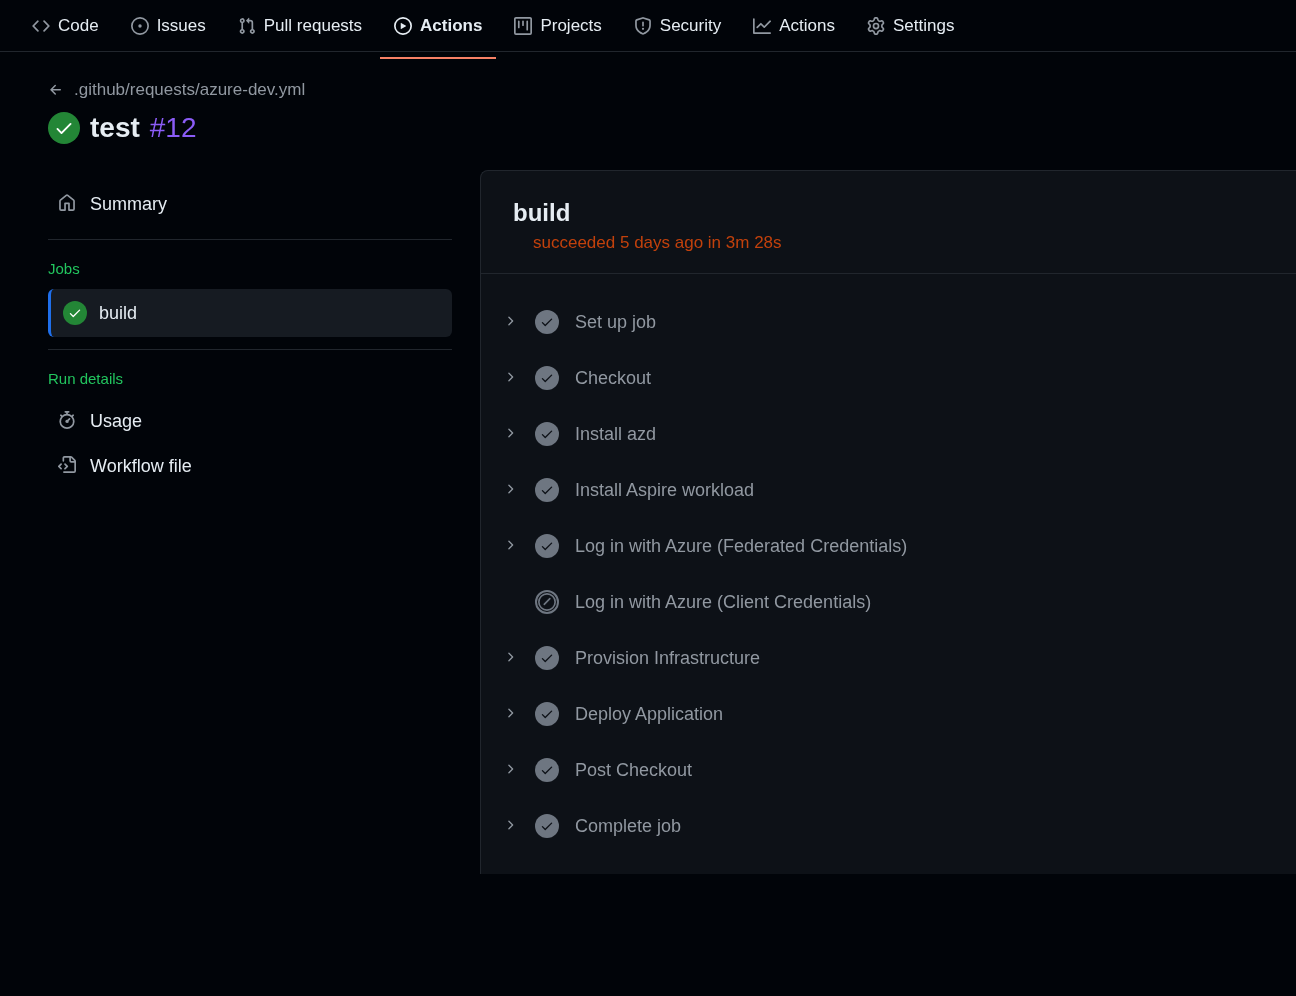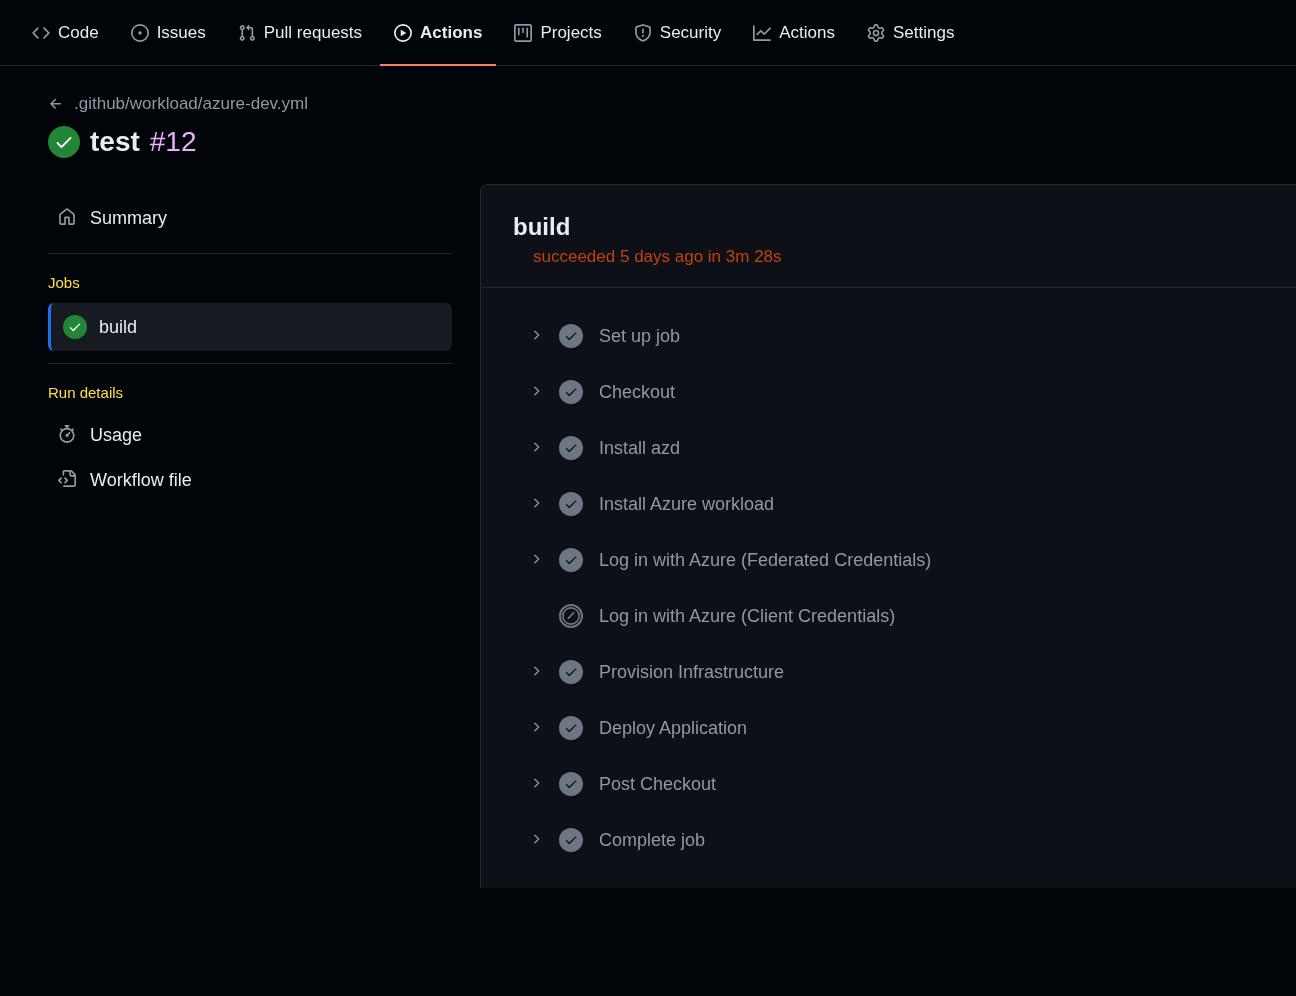--- a/index.html
+++ b/index.html
@@ -14,21 +14,21 @@
       width: 1296px;
       height: 996px;
       overflow: hidden;
     }
     
     
     .top-nav {
       display: flex;
       align-items: center;
       padding: 0 16px;
-      height: 66px;
+      height: 52px;
       border-bottom: 1px solid #21262d;
     }
     .nav-item {
       display: flex;
       align-items: center;
       gap: 8px;
       padding: 8px 16px;
       color: #e6edf3;
       font-size: 17px;
       cursor: pointer;
@@ -104,21 +104,21 @@
       fill: #fff;
     }
     .run-name {
       font-size: 28px;
       font-weight: 600;
       color: #e6edf3;
     }
     .run-number {
       font-size: 28px;
       font-weight: 400;
-      color: #f0abfc;
+      color: #8b5cf6;
     }
     
     
     .main-content {
       display: flex;
       padding-left: 20px;
     }
     
     
     .sidebar {
@@ -139,21 +139,21 @@
       height: 18px;
       fill: #9198a1;
     }
     .sidebar-divider {
       height: 1px;
       background: #21262d;
       margin: 12px 0;
     }
     .sidebar-heading {
       font-size: 15px;
-      color: #fde047;
+      color: #22c55e;
       padding: 8px 0 12px 0px;
     }
     .job-item {
       display: flex;
       align-items: center;
       gap: 12px;
       padding: 12px 12px;
       background: #161b22;
       border-radius: 6px;
       border-left: 3px solid #1f6feb;
@@ -194,22 +194,21 @@
       font-weight: 600;
       color: #e6edf3;
       margin-bottom: 6px;
     }
     .detail-subtitle {
       font-size: 17px;
       color: #c2410c;
       margin-left: 20px;
     }
     .steps-list {
-      padding: 20px 28px;
-      text-align: right;
+      padding: 20px 4px;
     }
     .step-item {
       display: flex;
       align-items: center;
       gap: 16px;
       padding: 16px 18px;
       cursor: pointer;
     }
     .step-chevron {
       width: 16px;
@@ -323,21 +322,21 @@
   </div>
 </nav>
 
 <div class="header-section">
   <div class="breadcrumb">
     <span class="back-arrow">
       <svg viewBox="0 0 16 16">
           <path d="M7.78 12.53a.75.75 0 0 1-1.06 0L2.47 8.28a.75.75 0 0 1 0-1.06l4.25-4.25a.751.751 0 0 1 1.042.018.751.751 0 0 1 .018 1.042L4.81 7h7.44a.75.75 0 0 1 0 1.5H4.81l2.97 2.97a.75.75 0 0 1 0 1.06Z"></path>
         </svg>
     </span>
-    <span>.github/workload/azure-dev.yml</span>
+    <span>.github/requests/azure-dev.yml</span>
   </div>
   <div class="run-title">
     <span class="status-badge">
       <svg viewBox="0 0 16 16">
           <path d="M13.78 4.22a.75.75 0 0 1 0 1.06l-7.25 7.25a.75.75 0 0 1-1.06 0L2.22 9.28a.751.751 0 0 1 .018-1.042.751.751 0 0 1 1.042-.018L6 10.94l6.72-6.72a.75.75 0 0 1 1.06 0Z"></path>
         </svg>
     </span>
     <span class="run-name">test</span>
     <span class="run-number">#12</span>
   </div>
@@ -419,21 +418,21 @@
     </div>
         <div class="step-item">
       <span class="step-chevron"><svg viewBox="0 0 16 16">
               <path d="M6.22 3.22a.75.75 0 0 1 1.06 0l4.25 4.25a.75.75 0 0 1 0 1.06l-4.25 4.25a.751.751 0 0 1-1.042-.018.751.751 0 0 1-.018-1.042L9.94 8 6.22 4.28a.75.75 0 0 1 0-1.06Z"></path>
             </svg></span>
       <span class="step-status">
             <svg viewBox="0 0 16 16">
               <path d="M13.78 4.22a.75.75 0 0 1 0 1.06l-7.25 7.25a.75.75 0 0 1-1.06 0L2.22 9.28a.751.751 0 0 1 .018-1.042.751.751 0 0 1 1.042-.018L6 10.94l6.72-6.72a.75.75 0 0 1 1.06 0Z"></path>
             </svg>
           </span>
-      <span class="step-name">Install Azure workload</span>
+      <span class="step-name">Install Aspire workload</span>
     </div>
         <div class="step-item">
       <span class="step-chevron"><svg viewBox="0 0 16 16">
               <path d="M6.22 3.22a.75.75 0 0 1 1.06 0l4.25 4.25a.75.75 0 0 1 0 1.06l-4.25 4.25a.751.751 0 0 1-1.042-.018.751.751 0 0 1-.018-1.042L9.94 8 6.22 4.28a.75.75 0 0 1 0-1.06Z"></path>
             </svg></span>
       <span class="step-status">
             <svg viewBox="0 0 16 16">
               <path d="M13.78 4.22a.75.75 0 0 1 0 1.06l-7.25 7.25a.75.75 0 0 1-1.06 0L2.22 9.28a.751.751 0 0 1 .018-1.042.751.751 0 0 1 1.042-.018L6 10.94l6.72-6.72a.75.75 0 0 1 1.06 0Z"></path>
             </svg>
           </span>

